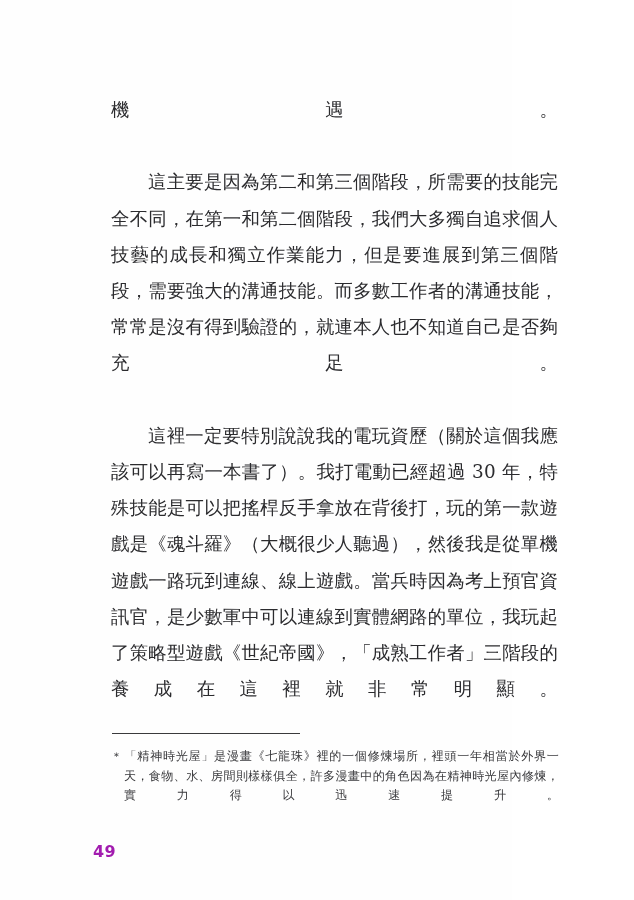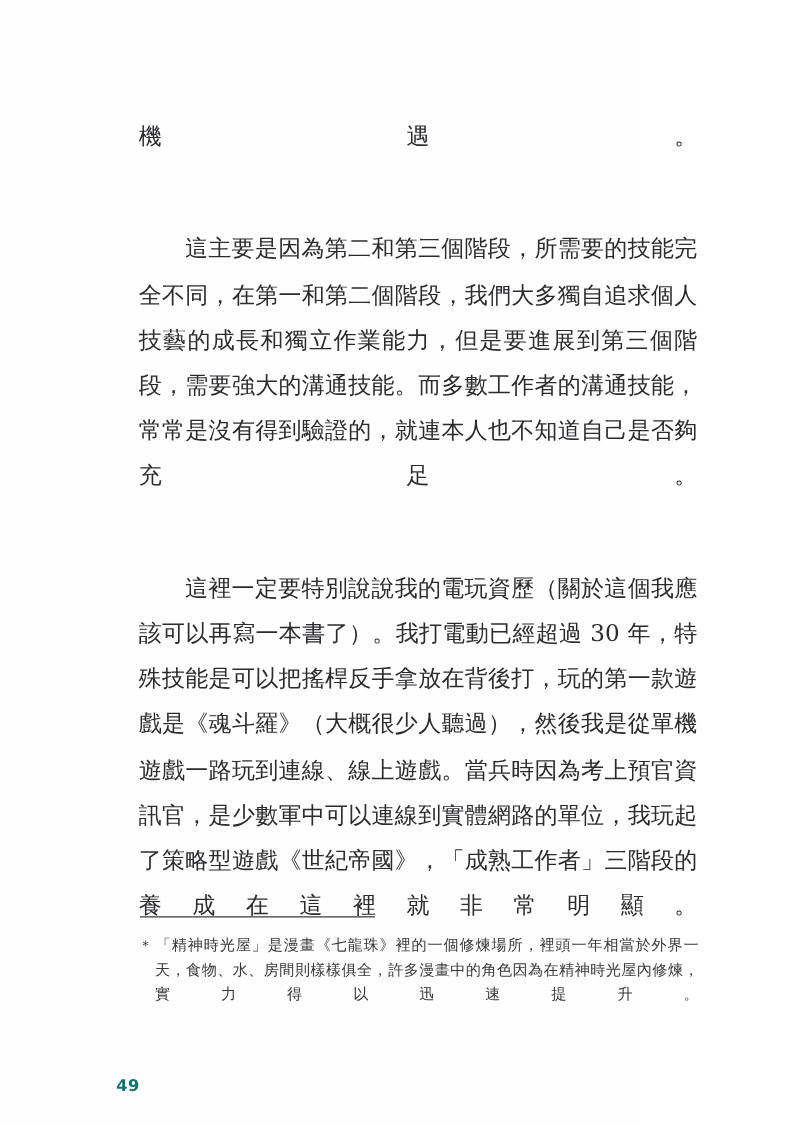--- a/index.html
+++ b/index.html
@@ -45,21 +45,21 @@
     font-weight: 400;
     text-indent: 0;
     -webkit-font-smoothing: antialiased;
   }
 
   .para.indent {
     text-indent: 37px;
   }
 
   .para + .para {
-    margin-top: 18px;
+    margin-top: 0;
   }
 
   
   .para::after {
     content: "";
     display: inline-block;
     width: 100%;
   }
 
   .fn-ref {
@@ -110,25 +110,25 @@
   .fn-marker {
     font-size: 11px;
     letter-spacing: 0;
     padding-right: 2px;
   }
 
   
   .folio {
     position: absolute;
     left: 93px;
-    top: 862px;
+    top: 842px;
     font-family: "DejaVu Sans", "Liberation Sans", sans-serif;
-    font-size: 13px;
+    font-size: 16px;
     font-weight: 700;
-    color: #0f766e;
+    color: #a21caf;
     letter-spacing: 0.4px;
   }
 </style>
 </head>
 <body>
 
 <div class="page">
 
   <div class="content">
 

